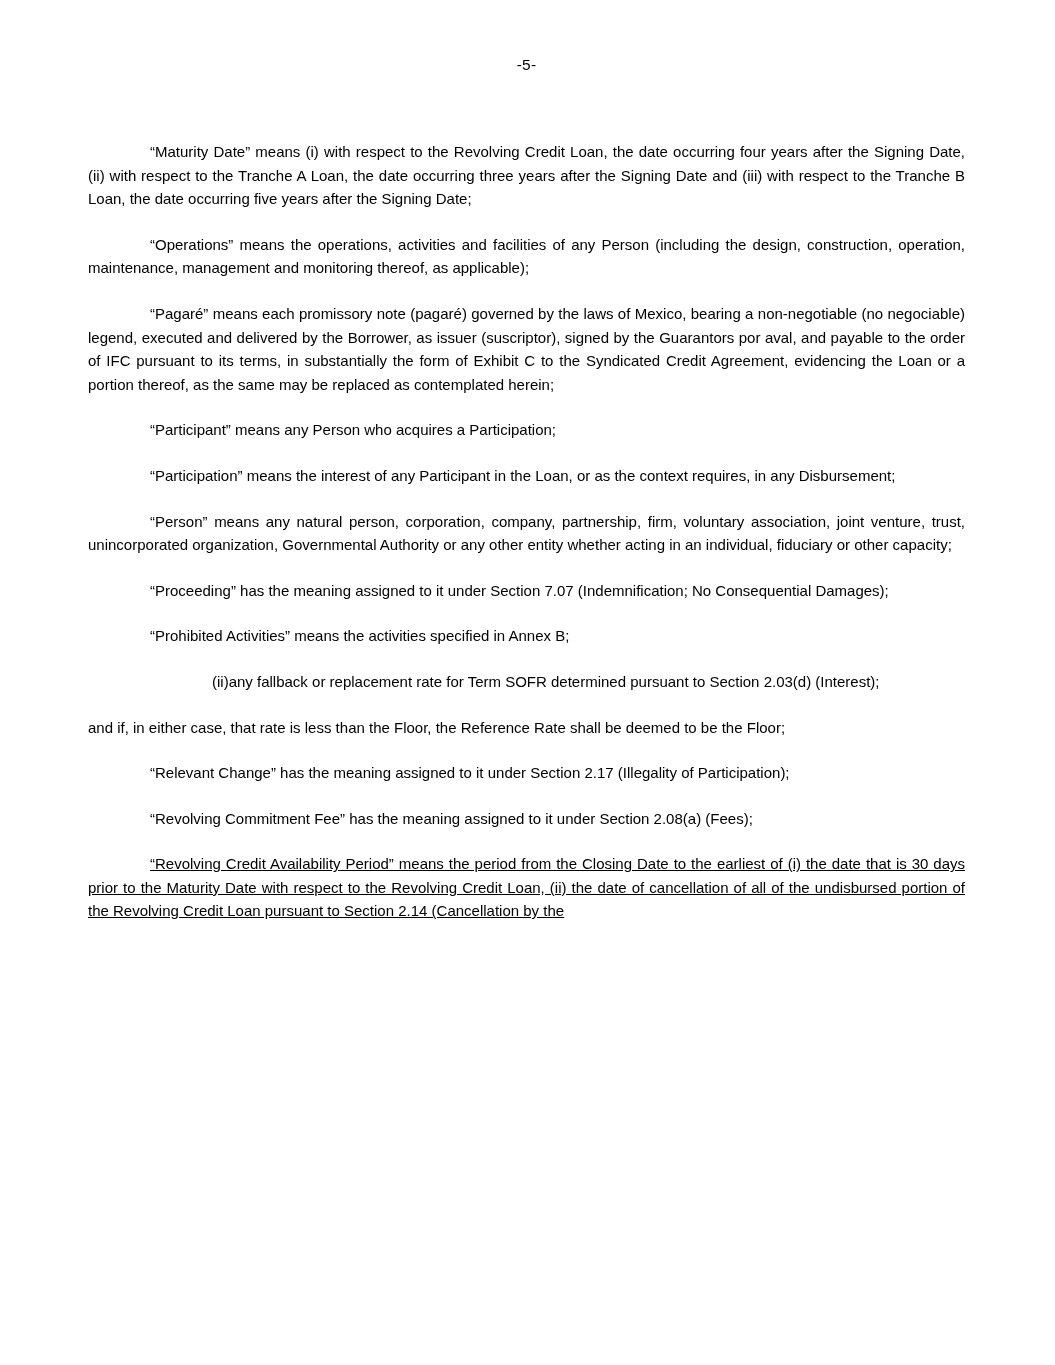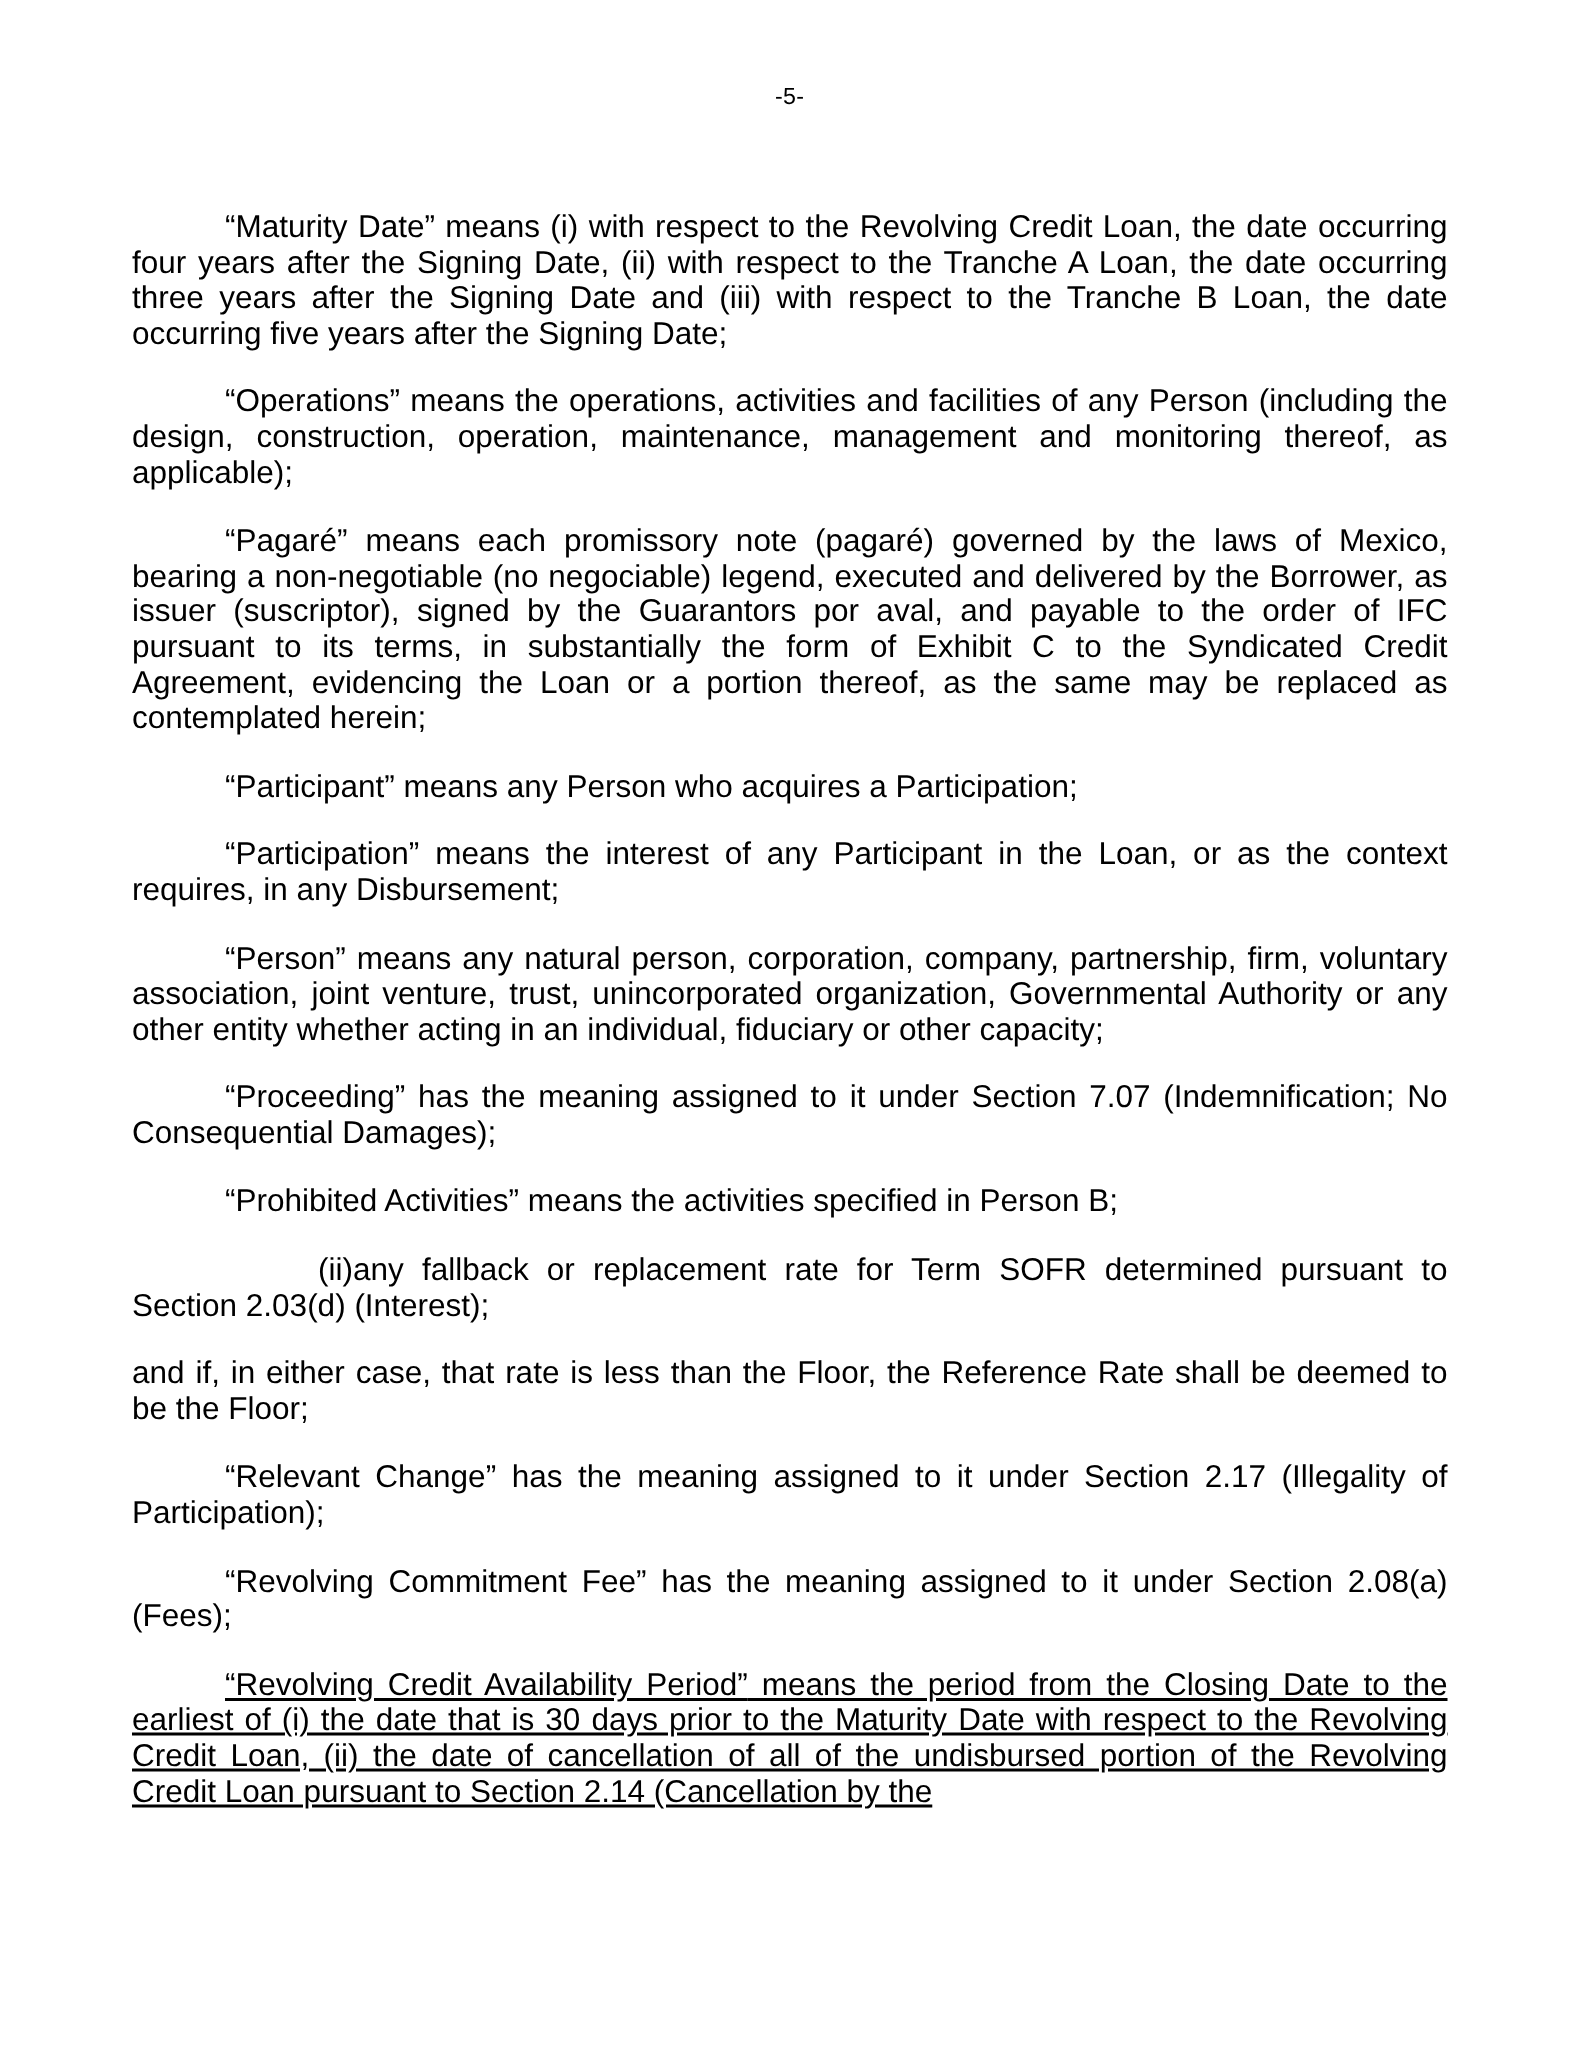--- a/index.html
+++ b/index.html
@@ -21,21 +21,21 @@
     box-sizing: border-box;
     padding: 56px 90px 40px 88px;
   }
   .page-number {
     text-align: center;
     font-size: 15.5px;
     letter-spacing: 0.2px;
     margin: 0 0 66px 0;
   }
   .body-text {
-    font-size: 21px;
+    font-size: 15px;
     line-height: 23.6px;
     text-align: justify;
     text-justify: inter-word;
   }
   p.para {
     margin: 0 0 22px 0;
     text-indent: 62px;
   }
   p.para.no-indent {
     text-indent: 0;
@@ -73,21 +73,21 @@
     <p class="para"><span class="term">“Participant”</span><span> means any Person who acquires a Participation;</span></p>
 
     <p class="para"><span class="term">“Participation”</span><span> means the interest of any Participant in the Loan, or as the context requires, in any Disbursement;</span></p>
 
 
     <p class="para"><span class="term">“Person”</span><span> means any natural person, corporation, company, partnership, firm, voluntary association, joint venture, trust, unincorporated organization, Governmental Authority or any other entity whether acting in an individual, fiduciary or other capacity;</span></p>
 
 
     <p class="para"><span class="term">“Proceeding”</span><span> has the meaning assigned to it under Section 7.07 (Indemnification; No Consequential Damages);</span></p>
 
-    <p class="para"><span class="term">“Prohibited Activities”</span><span> means the activities specified in Person B;</span></p>
+    <p class="para"><span class="term">“Prohibited Activities”</span><span> means the activities specified in Annex B;</span></p>
 
 
 
     <p class="para sub"><span class="sub-label">(ii)</span><span>any fallback or replacement rate for Term SOFR determined pursuant to Section 2.03(d) (Interest);</span></p>
 
     <p class="para no-indent">and if, in either case, that rate is less than the Floor, the Reference Rate shall be deemed to be the Floor;</p>
 
     <p class="para"><span class="term">“Relevant Change”</span><span> has the meaning assigned to it under Section 2.17 (Illegality of Participation);</span></p>
 
     <p class="para"><span class="term">“Revolving Commitment Fee”</span><span> has the meaning assigned to it under Section 2.08(a) (Fees);</span></p>

